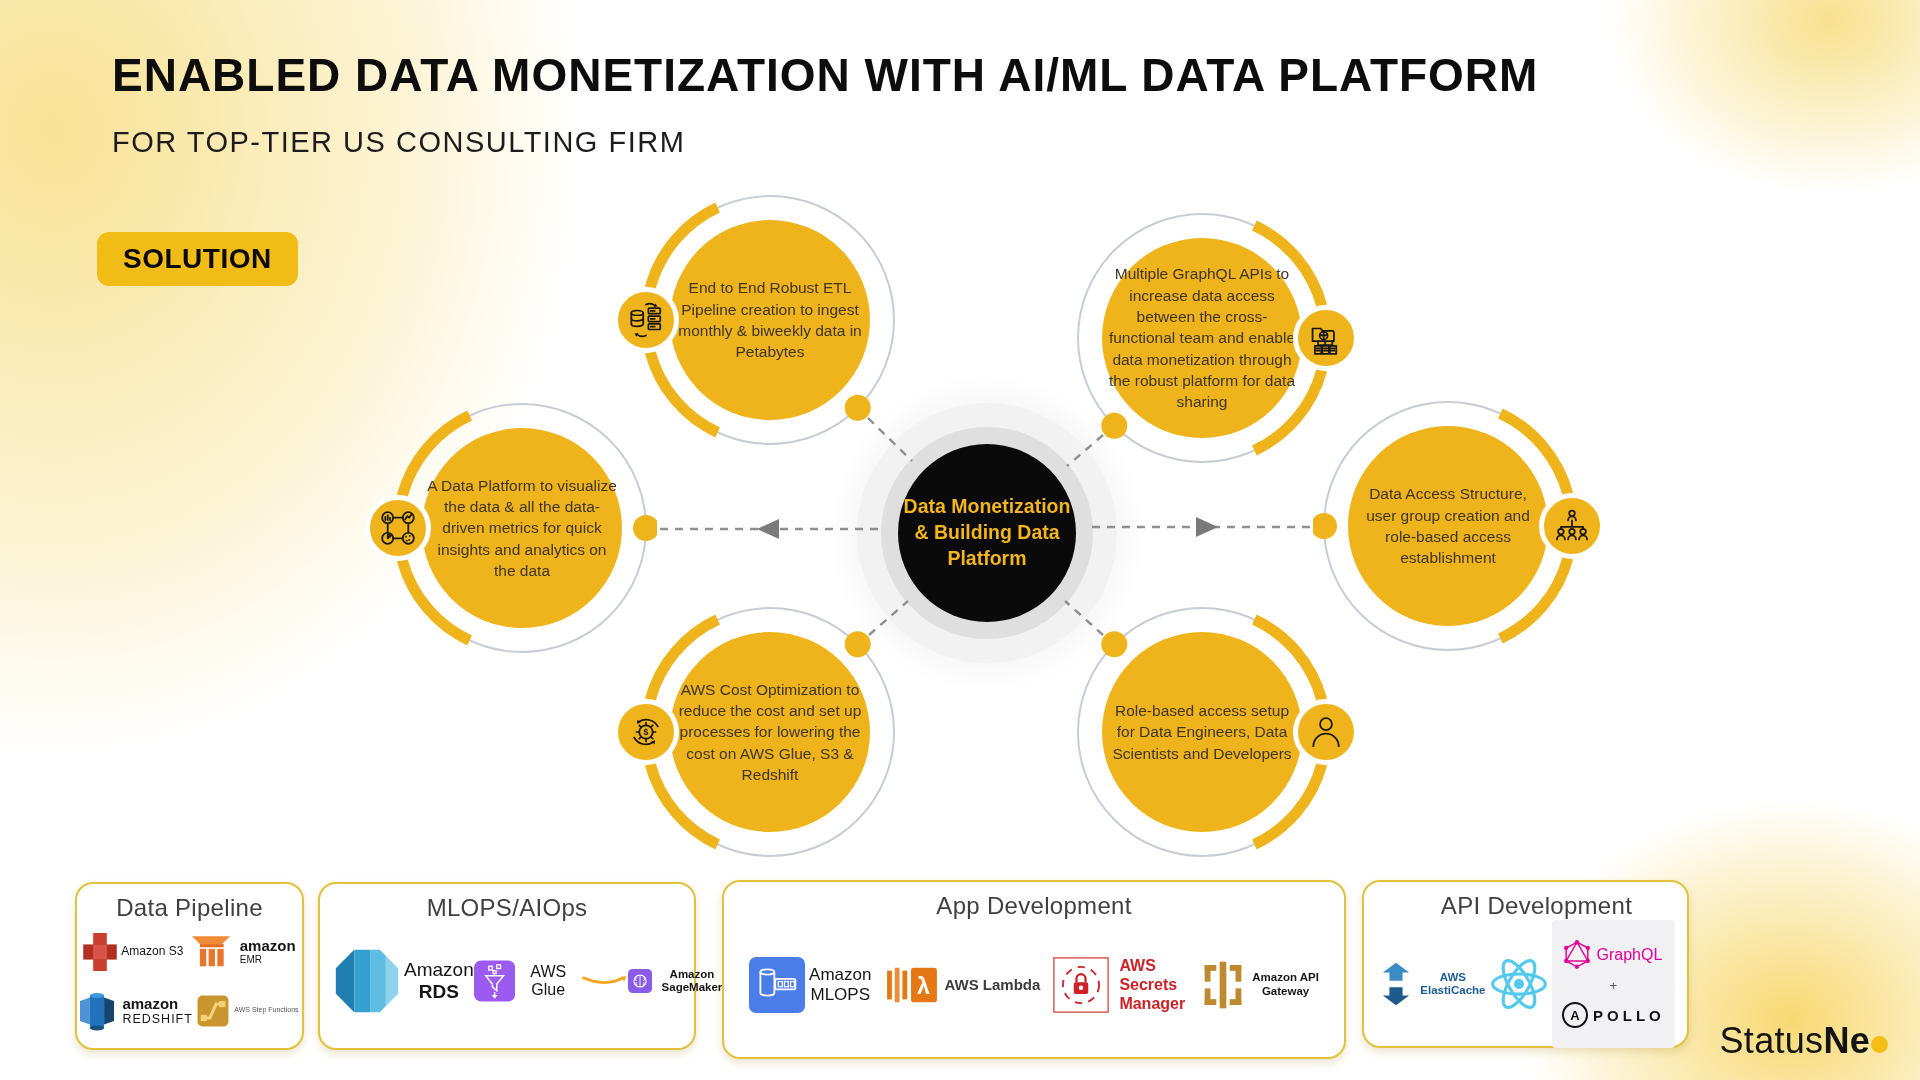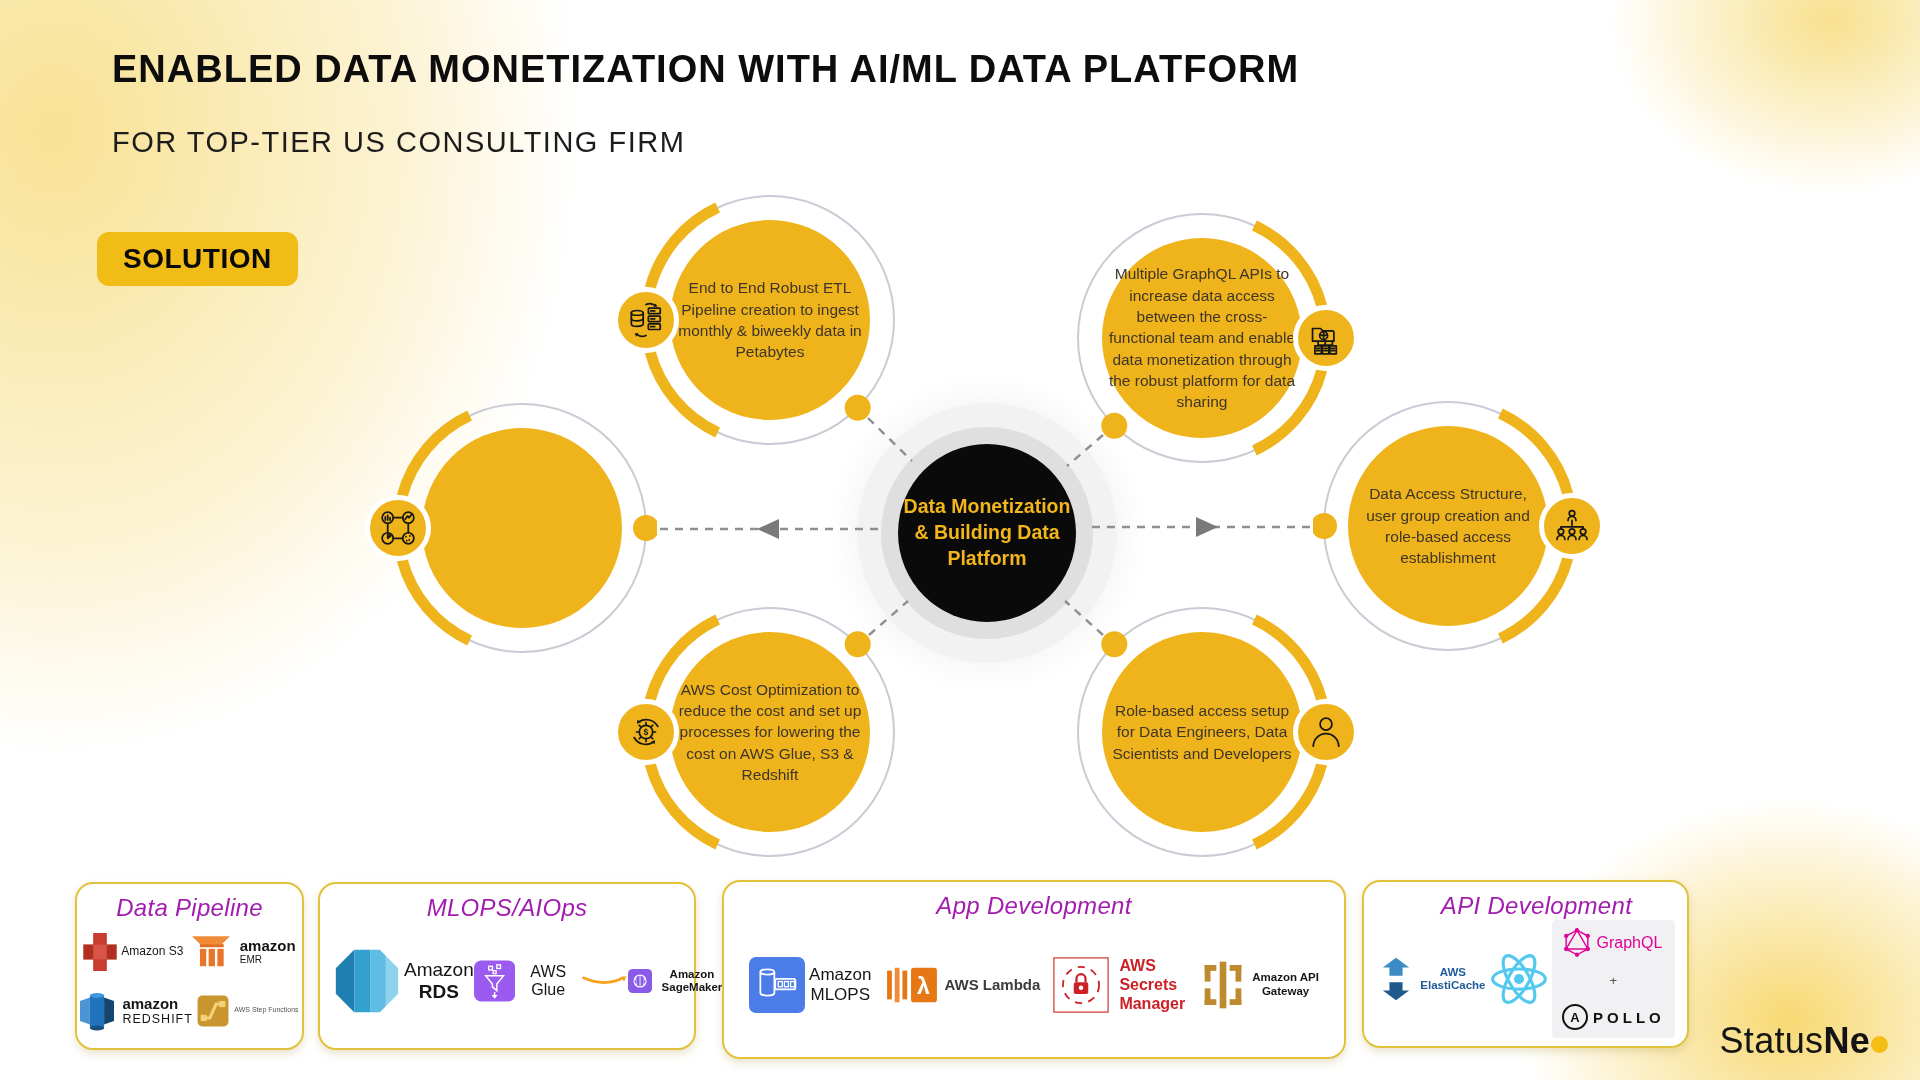--- a/index.html
+++ b/index.html
@@ -16,21 +16,21 @@
   .abs{position:absolute;}
   
   .glow{position:absolute;pointer-events:none;z-index:0;}
   .glow-tl{left:-180px;top:-220px;width:780px;height:1000px;
     background:radial-gradient(ellipse at 30% 35%, rgba(247,221,130,.85) 0%, rgba(247,221,130,.35) 45%, rgba(247,221,130,0) 68%);}
   .glow-tr{right:-150px;top:-170px;width:480px;height:380px;
     background:radial-gradient(ellipse at center, rgba(247,221,130,.9), rgba(247,221,130,0) 65%);}
   .glow-br{right:-160px;bottom:-180px;width:580px;height:480px;
     background:radial-gradient(ellipse at center, rgba(246,210,90,.85), rgba(246,210,90,0) 65%);}
   
-  .title{left:112px;top:48px;font-size:38px;font-weight:800;letter-spacing:1px;color:var(--ink);z-index:4;}
+  .title{left:112px;top:48px;font-size:46px;font-weight:800;letter-spacing:1px;color:var(--ink);z-index:4;}
   .subtitle{left:112px;top:126px;font-size:29px;font-weight:400;letter-spacing:1.5px;color:#1c1c1c;z-index:4;}
   .badge{left:97px;top:232px;height:54px;padding:0 26px;background:var(--badge-yellow);
     border-radius:12px;display:flex;align-items:center;justify-content:center;
     font-size:28px;font-weight:800;color:#0a0a0a;letter-spacing:.5px;z-index:4;}
   
   .hub{left:857px;top:403px;width:260px;height:260px;border-radius:50%;background:#f2f2f2;
     display:flex;align-items:center;justify-content:center;z-index:1;
     box-shadow:0 0 26px 12px rgba(0,0,0,.035);}
   .hub-mid{width:212px;height:212px;border-radius:50%;background:#dfdfdf;
     display:flex;align-items:center;justify-content:center;}
@@ -53,32 +53,32 @@
     color:var(--node-ink);font-size:15.5px;line-height:1.38;font-weight:500;}
   .node-icon{position:absolute;width:56px;height:56px;border-radius:50%;background:var(--yellow);
     border:5px solid #ffffff;display:flex;align-items:center;justify-content:center;}
   .node-icon.ic-left{left:-22px;top:102px;}
   .node-icon.ic-right{left:226px;top:102px;}
   .gl{stroke:#161616;stroke-width:2.2;fill:none;stroke-linecap:round;stroke-linejoin:round;}
   .glf{fill:#161616;stroke:none;}
   
   .gbox{background:#ffffff;border:2px solid #e2c23c;border-radius:18px;z-index:3;
     box-shadow:0 4px 9px rgba(160,130,30,.22);display:flex;flex-direction:column;}
-  .gtitle{text-align:center;font-size:24px;font-weight:500;color:#a21caf;margin-top:10px;letter-spacing:.3px;font-style:italic;}
+  .gtitle{text-align:center;font-size:24px;font-weight:500;color:#404040;margin-top:10px;letter-spacing:.3px;}
   .grow{flex:1;display:flex;align-items:center;justify-content:space-evenly;}
   .logo-col{display:flex;flex-direction:row;align-items:center;gap:4px;}
   .logo-row{display:flex;align-items:center;gap:8px;}
   .lbl{color:#161616;text-align:center;line-height:1.15;}
   .lbl-brand{font-weight:700;}
   .red{color:#cc2127;}
   .blue{color:#1f5b99;}
   .pink{color:#e10098;}
   .apollo-a{display:inline-flex;width:22px;height:22px;border:2.5px solid #111;border-radius:50%;
     align-items:center;justify-content:center;font-weight:700;font-size:13px;color:#111;}
-  .gql-panel{background:#f1f1f3;border-radius:4px;padding:8px 10px;display:flex;flex-direction:column;gap:16px;align-items:center;}
+  .gql-panel{background:#f1f1f3;border-radius:4px;padding:20px 10px;display:flex;flex-direction:column;gap:9px;align-items:center;}
   
   .brand{right:32px;top:1020px;font-size:36px;color:#141414;z-index:4;letter-spacing:.3px;}
   .brand .bold{font-weight:800;}
   .brand-dot{display:inline-block;width:17px;height:17px;border-radius:50%;background:#F5BE17;margin-left:1px;}
 </style>
 </head>
 <body>
 
 <div class="glow glow-tl"></div>
 <div class="glow glow-tr"></div>
@@ -154,20 +154,21 @@
   </div>
 </div>
 
 <div class="abs node" style="left:387px;top:393px">
   <svg class="ring" width="270" height="270">
     <circle class="rg" cx="135" cy="135" r="124"></circle>
     <circle class="ra" cx="135" cy="135" r="124" pathLength="360" style="stroke-dasharray:0 115 50 30 50 115"></circle>
     <circle class="dot" cx="259" cy="135" r="13"></circle>
     <circle class="bodyc" cx="135" cy="135" r="100"></circle>
   </svg>
+  <div class="node-text">A Data Platform to visualize the data &amp; all the data-driven metrics for quick insights and analytics on the data</div>
   <div class="node-icon ic-left">
     <svg width="38" height="38" viewBox="0 0 48 48">
       <circle class="gl" cx="11" cy="11" r="7"></circle>
         <circle class="gl" cx="37" cy="11" r="7"></circle>
       <circle class="gl" cx="11" cy="37" r="7"></circle>
         <circle class="gl" cx="37" cy="37" r="7"></circle>
       <path class="gl" d="M18 11 h12 M11 18 v12 M37 18 v12 M18 37 h12"></path>
       <path class="gl" d="M8 14 v-4 M11 14 v-6 M14 14 v-3"></path>
       <path class="gl" d="M33 13 l3 -4 l2 2 l3 -4"></path>
       <path class="gl" d="M11 37 v-5 a5 5 0 0 1 4 2 z"></path>

